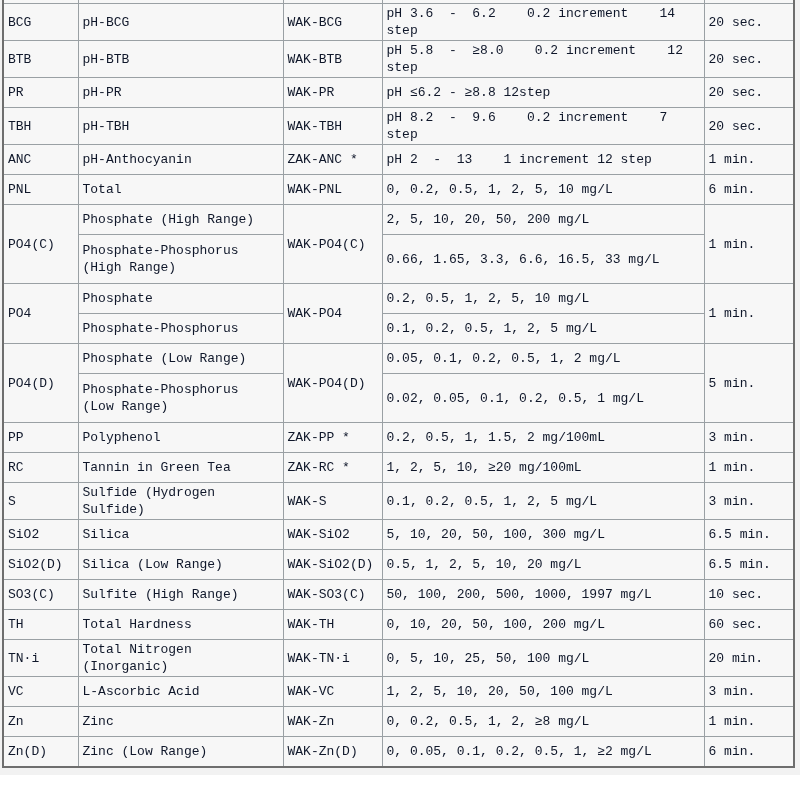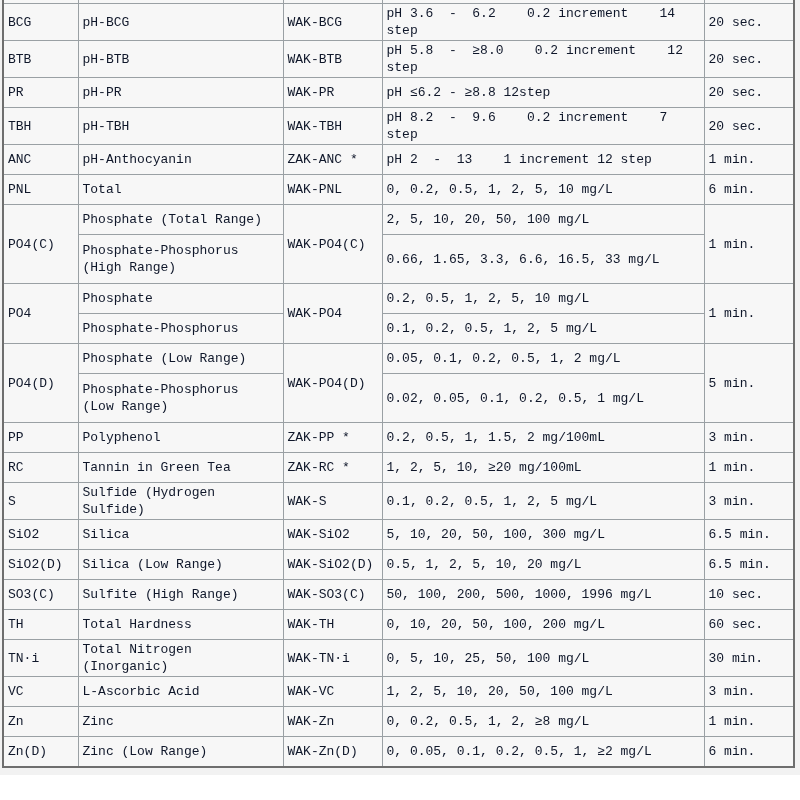--- a/index.html
+++ b/index.html
@@ -115,23 +115,23 @@
           </tr>
           <tr class="row-single">
             <td class="cell-symbol">PNL</td>
             <td class="cell-parameter">Total</td>
             <td class="cell-model">WAK-PNL</td>
             <td class="cell-range">0, 0.2, 0.5, 1, 2, 5, 10 mg/L</td>
             <td class="cell-time">6 min.</td>
           </tr>
           <tr class="row-sub1">
             <td class="cell-symbol" rowspan="2">PO4(C)</td>
-            <td class="cell-parameter">Phosphate (Total Range)</td>
+            <td class="cell-parameter">Phosphate (High Range)</td>
             <td class="cell-model" rowspan="2">WAK-PO4(C)</td>
-            <td class="cell-range">2, 5, 10, 20, 50, 100 mg/L</td>
+            <td class="cell-range">2, 5, 10, 20, 50, 200 mg/L</td>
             <td class="cell-time" rowspan="2">1 min.</td>
           </tr>
           <tr class="row-sub2">
             <td class="cell-parameter">Phosphate-Phosphorus
 (High Range)</td>
             <td class="cell-range">0.66, 1.65, 3.3, 6.6, 16.5, 33 mg/L</td>
           </tr>
           <tr class="row-sub1">
             <td class="cell-symbol" rowspan="2">PO4</td>
             <td class="cell-parameter">Phosphate</td>
@@ -187,36 +187,36 @@
             <td class="cell-symbol">SiO2(D)</td>
             <td class="cell-parameter">Silica (Low Range)</td>
             <td class="cell-model">WAK-SiO2(D)</td>
             <td class="cell-range">0.5, 1, 2, 5, 10, 20 mg/L</td>
             <td class="cell-time">6.5 min.</td>
           </tr>
           <tr class="row-single">
             <td class="cell-symbol">SO3(C)</td>
             <td class="cell-parameter">Sulfite (High Range)</td>
             <td class="cell-model">WAK-SO3(C)</td>
-            <td class="cell-range">50, 100, 200, 500, 1000, 1996 mg/L</td>
+            <td class="cell-range">50, 100, 200, 500, 1000, 1997 mg/L</td>
             <td class="cell-time">10 sec.</td>
           </tr>
           <tr class="row-single">
             <td class="cell-symbol">TH</td>
             <td class="cell-parameter">Total Hardness</td>
             <td class="cell-model">WAK-TH</td>
             <td class="cell-range">0, 10, 20, 50, 100, 200 mg/L</td>
             <td class="cell-time">60 sec.</td>
           </tr>
           <tr class="row-single">
             <td class="cell-symbol">TN·i</td>
             <td class="cell-parameter">Total Nitrogen (Inorganic)</td>
             <td class="cell-model">WAK-TN·i</td>
             <td class="cell-range">0, 5, 10, 25, 50, 100 mg/L</td>
-            <td class="cell-time">30 min.</td>
+            <td class="cell-time">20 min.</td>
           </tr>
           <tr class="row-single">
             <td class="cell-symbol">VC</td>
             <td class="cell-parameter">L-Ascorbic Acid</td>
             <td class="cell-model">WAK-VC</td>
             <td class="cell-range">1, 2, 5, 10, 20, 50, 100 mg/L</td>
             <td class="cell-time">3 min.</td>
           </tr>
           <tr class="row-single">
             <td class="cell-symbol">Zn</td>

